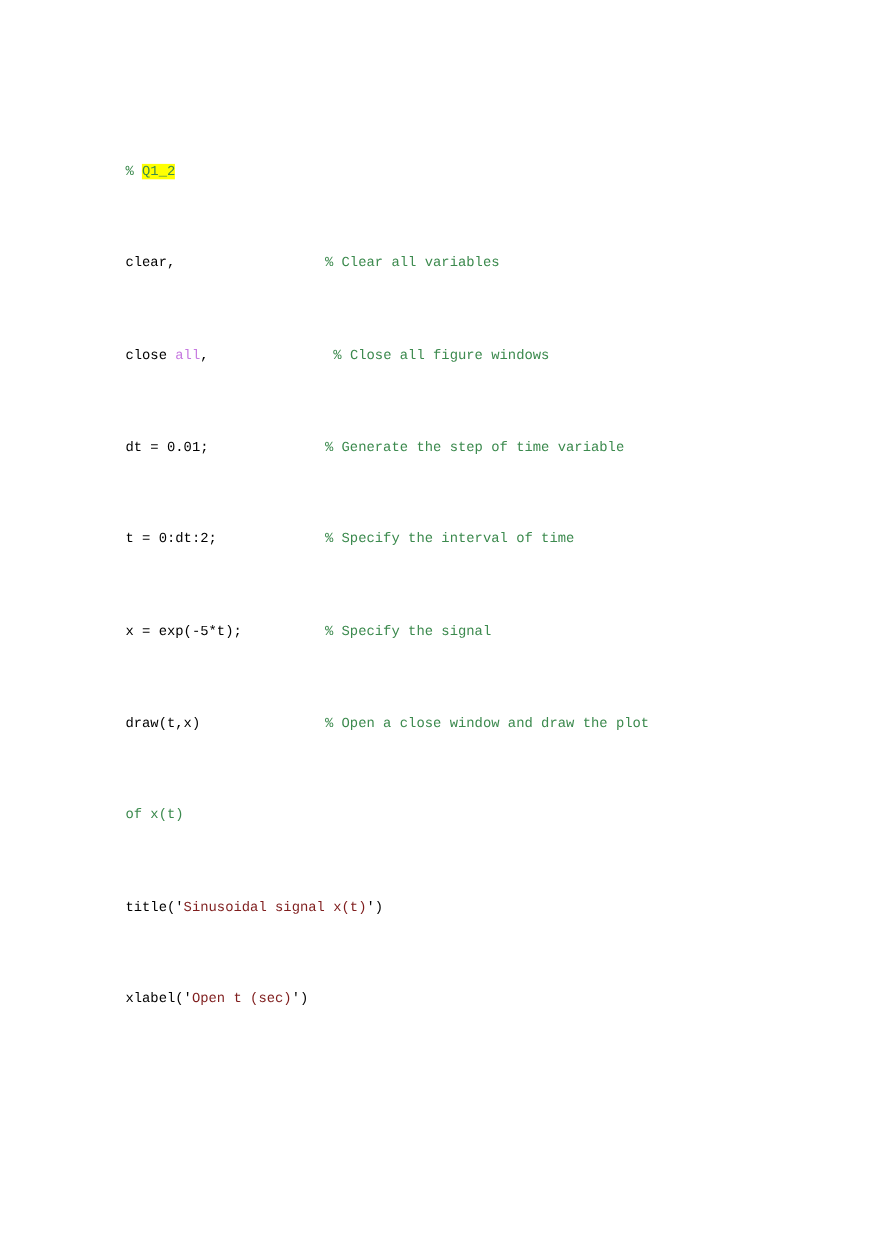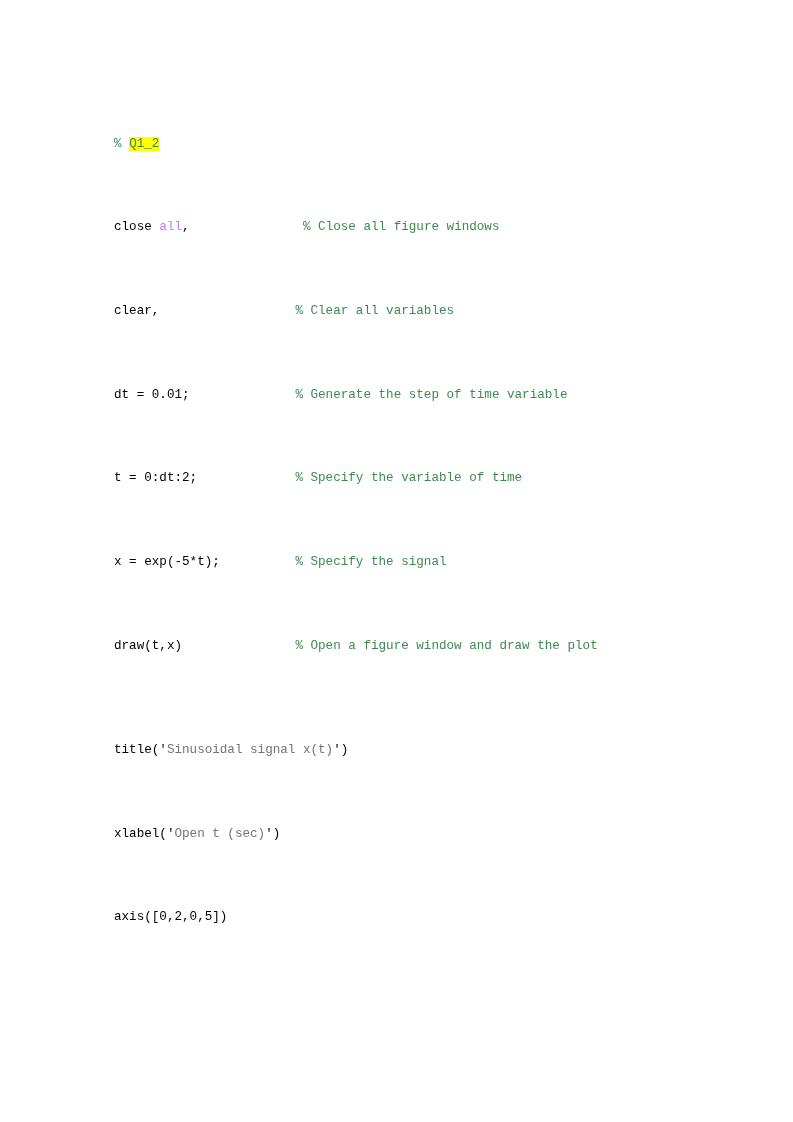--- a/index.html
+++ b/index.html
@@ -11,21 +11,21 @@
   body {
     width: 793px;
     height: 1122px;
     position: relative;
     overflow: hidden;
     font-family: "Liberation Serif", "DejaVu Serif", serif;
     color: #000000;
   }
   .page {
     position: absolute;
-    left: 0; top: 0;
+    left: 0; top: 12px;
     width: 793px;
     height: 874px;
     background: #ffffff;
   }
   .content {
     position: absolute;
     left: 114px;
     top: 92px;
     width: 580px;
   }
@@ -39,50 +39,50 @@
     color: #000000;
     letter-spacing: 0px;
   }
   .codeblock .ln {
     display: block;
     white-space: pre;
     min-height: 20.9px;
   }
   .cmt   { color: #3c8a4e; }
   .kw    { color: #c77ae0; }
-  .str   { color: #737373; }
+  .str   { color: #7f1d1d; }
   .hl    { background: #ffff00; }
   .spacer-md { height: 21px; }
 </style>
 </head>
 <body>
 
 <div class="page">
   <div class="content">
 
     <div class="codeblock">
       <span class="ln"><span class="cmt">% </span><span class="cmt hl">Q1_2</span></span>
 
+      <span class="ln"><span>clear,                  </span><span class="cmt">% Clear all variables</span></span>
+
       <span class="ln"><span>close </span><span class="kw">all</span><span>,              </span><span class="cmt"> % Close all figure windows</span></span>
-
-      <span class="ln"><span>clear,                  </span><span class="cmt">% Clear all variables</span></span>
 
       <span class="ln"><span>dt = 0.01;              </span><span class="cmt">% Generate the step of time variable</span></span>
 
-      <span class="ln"><span>t = 0:dt:2;             </span><span class="cmt">% Specify the variable of time</span></span>
+      <span class="ln"><span>t = 0:dt:2;             </span><span class="cmt">% Specify the interval of time</span></span>
 
       <span class="ln"><span>x = exp(-5*t);          </span><span class="cmt">% Specify the signal</span></span>
 
-      <span class="ln"><span>draw(t,x)               </span><span class="cmt">% Open a figure window and draw the plot</span></span>
+      <span class="ln"><span>draw(t,x)               </span><span class="cmt">% Open a close window and draw the plot</span></span>
 
+      <span class="ln"><span class="cmt">of x(t)</span></span>
 
       <span class="ln"><span>title('</span><span class="str">Sinusoidal signal x(t)</span><span>')</span></span>
 
       <span class="ln"><span>xlabel('</span><span class="str">Open t (sec)</span><span>')</span></span>
 
-      <span class="ln">axis([0,2,0,5])</span>
 
     </div>
 
     <div class="spacer-md"></div>
 
   </div>
 </div>
 
 </body></html>

